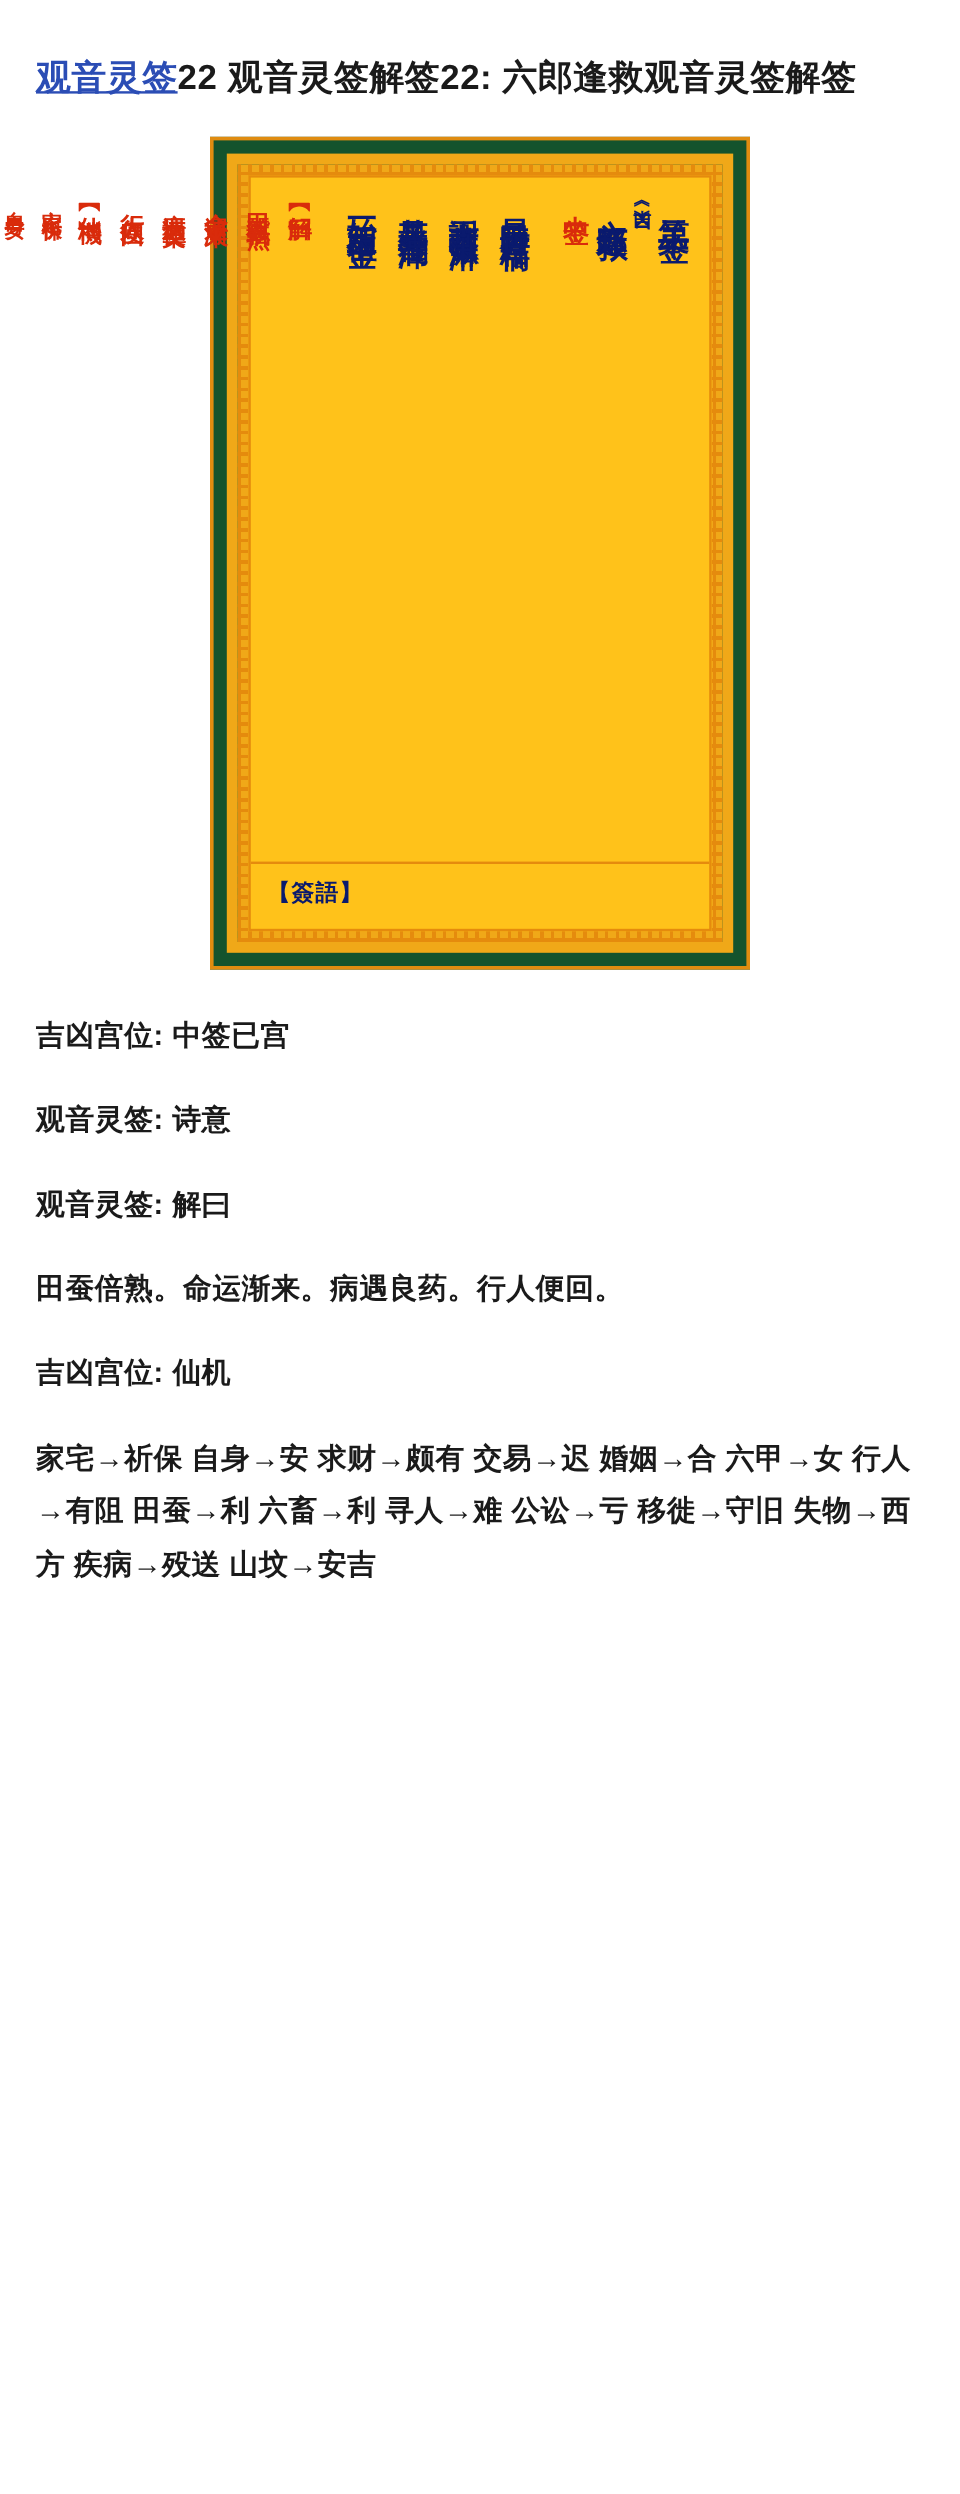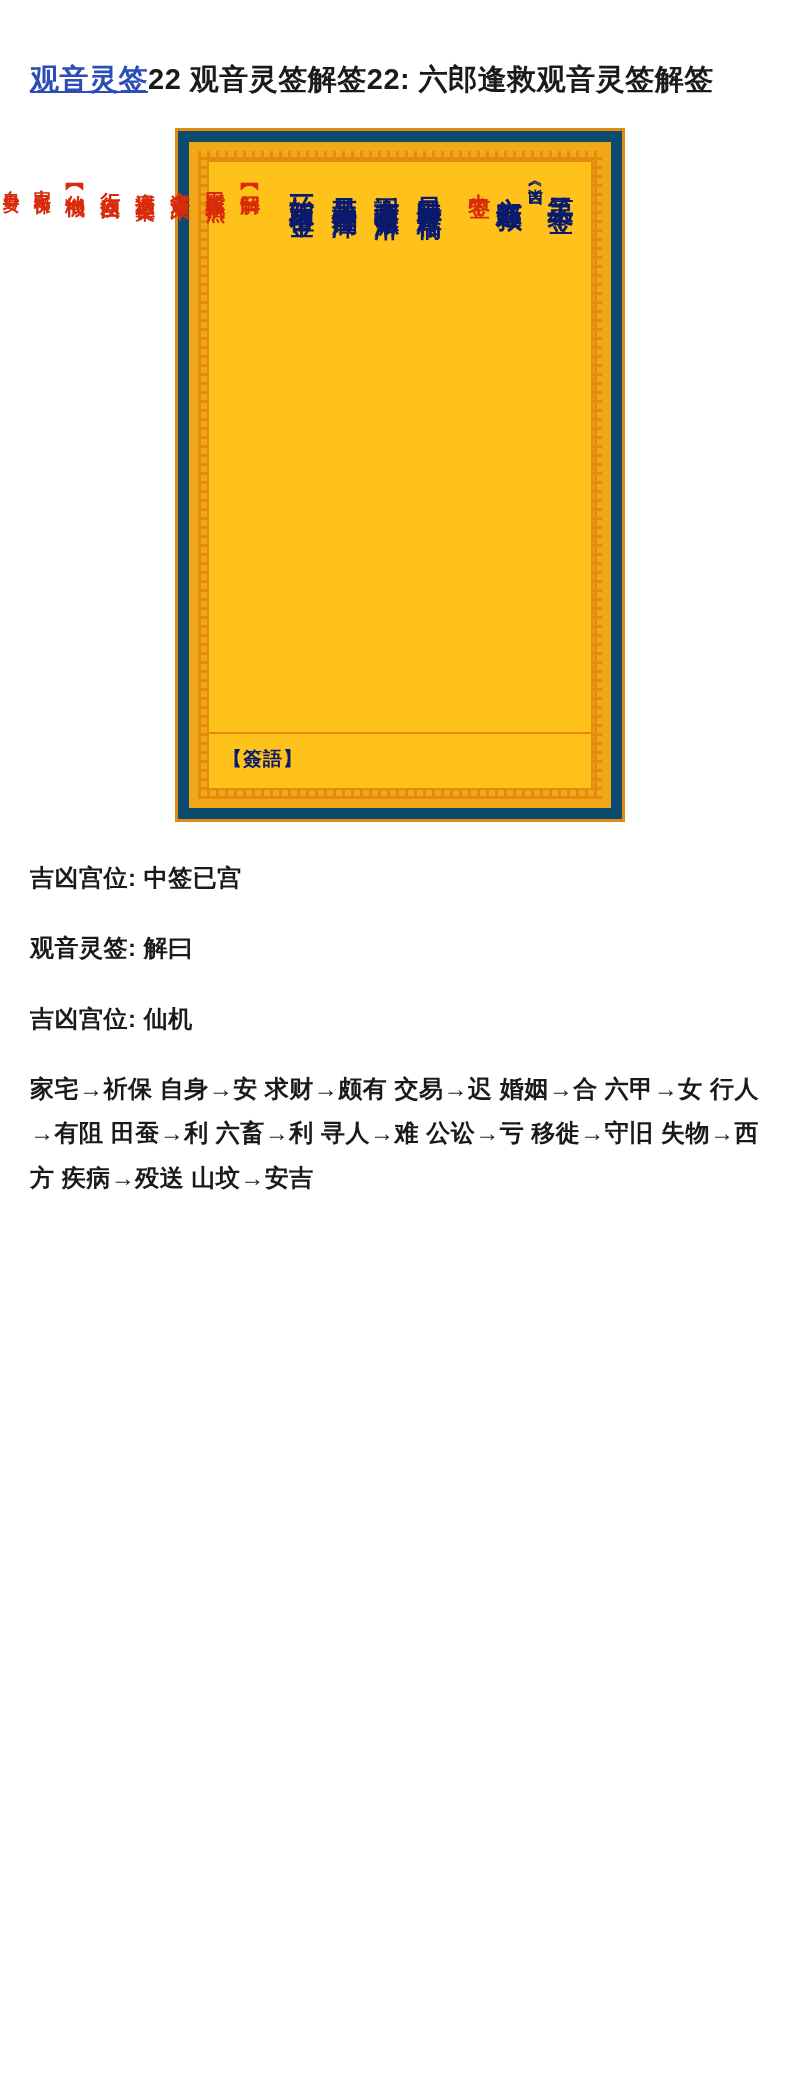--- a/index.html
+++ b/index.html
@@ -9,21 +9,21 @@
   }
   body {
     width: 800px;
     min-height: 2078px;
     font-family: "Liberation Sans", sans-serif;
     color: #000000;
   }
   .page {
     width: 800px;
     box-sizing: border-box;
-    padding: 56px 30px 30px 30px;
+    padding: 42px 30px 30px 30px;
   }
   
   .title {
     font-size: 29px;
     line-height: 1.6;
     font-weight: bold;
     color: #1a1a1a;
     margin: 0 0 26px 0;
     letter-spacing: 0.5px;
   }
@@ -33,21 +33,21 @@
   }
   
   .card-wrap {
     display: flex;
     justify-content: center;
     margin: 10px 0 34px 0;
   }
   .card {
     width: 450px;
     box-sizing: border-box;
-    background: #0c4a6e;
+    background: #14532d;
     border: 3px solid #e08c10;
     padding: 11px;
   }
   .card-inner {
     border: 9px solid #f0a818;
     background: #f0a818;
     position: relative;
     padding: 0;
   }
   
@@ -188,19 +188,21 @@
             </div>
 
           </div>
         </div>
       </div>
     </div>
   </div>
 
   <p class="para">吉凶宫位: 中签已宫</p>
 
+  <p class="para">观音灵签: 诗意</p>
 
   <p class="para">观音灵签: 解曰</p>
+  <p class="para">田蚕倍熟。命运渐来。病遇良药。行人便回。</p>
 
   <p class="para">吉凶宫位: 仙机</p>
   <p class="para last">家宅→祈保 自身→安 求财→颇有 交易→迟 婚姻→合 六甲→女 行人→有阻 田蚕→利 六畜→利 寻人→难 公讼→亏 移徙→守旧 失物→西方 疾病→殁送 山坟→安吉</p>
 
 </div>
 
 </body></html>

